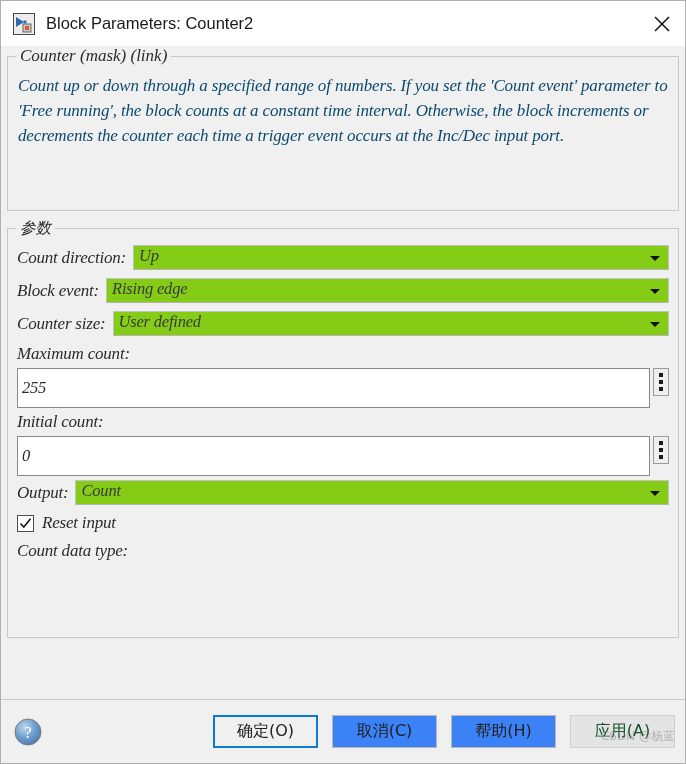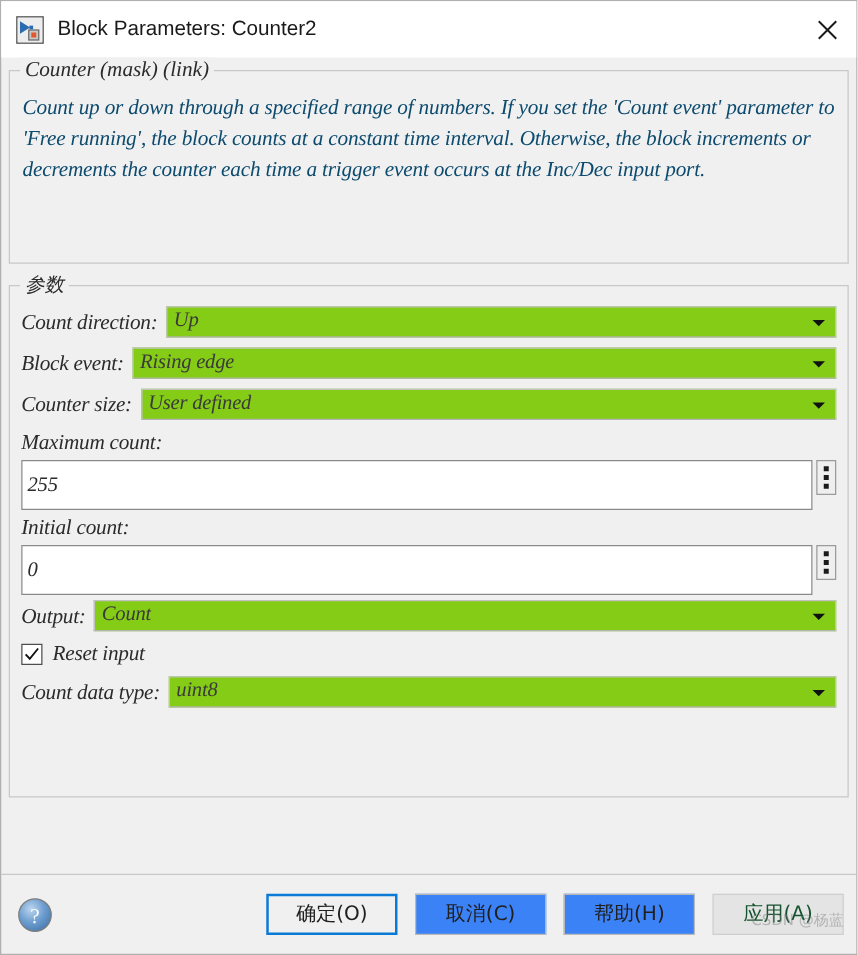--- a/index.html
+++ b/index.html
@@ -373,24 +373,20 @@
           <div class="checkbox">
             <svg width="13" height="13" viewBox="0 0 13 13">
               <polyline points="1.5,6.5 4.8,10 11.5,1.8" fill="none" stroke="#111111" stroke-width="1.5"></polyline>
             </svg>
           </div>
           <span class="check-label">Reset input</span>
         </div>
 
         <div class="row">
           <span class="row-label">Count data type:</span>
-          <div class="combo">
-            <span class="combo-value">uint8</span>
-            <span class="combo-arrow"></span>
-          </div>
         </div>
 
       </div>
     </div>
   </div>
 
   <div class="footer">
     <div class="help-icon">
       <svg width="30" height="30" viewBox="0 0 30 30">
         <defs>

